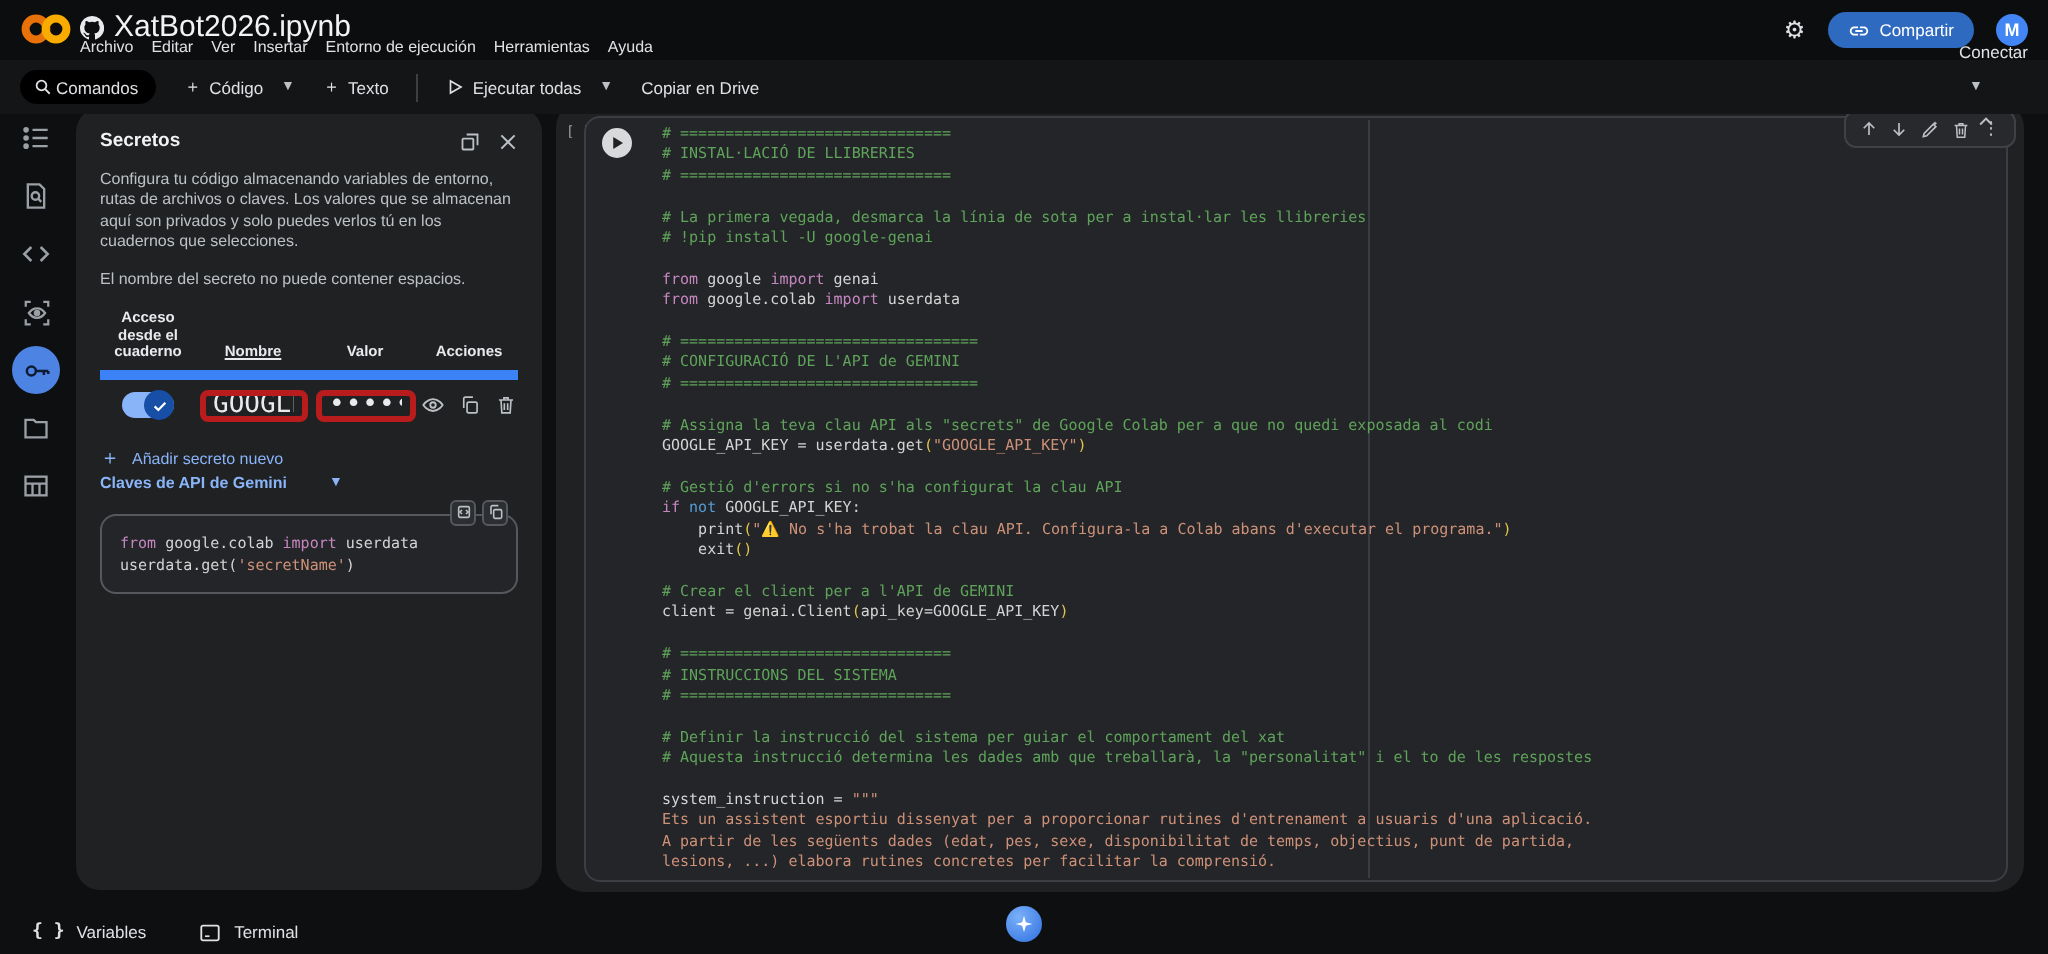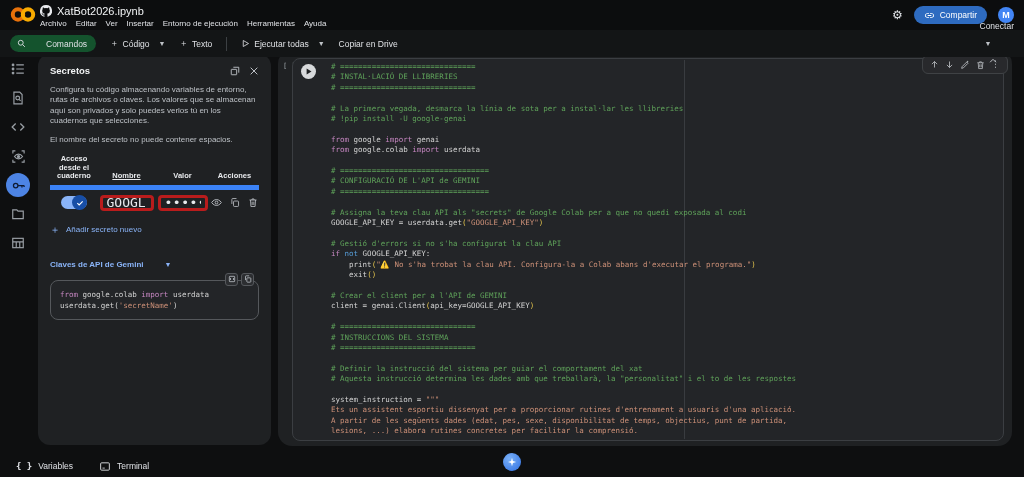--- a/index.html
+++ b/index.html
@@ -4,31 +4,31 @@
 <style>
   * { margin:0; padding:0; box-sizing:border-box; }
   html,body { width:1024px; height:477px; overflow:hidden; }
   body { background:#0e0f10; font-family:"Liberation Sans",sans-serif; color:#e8eaed; position:relative; }
   svg { display:block; }
 
   
   .topbar { position:absolute; left:0; top:0; width:1024px; height:30px; background:#0c0d0e; z-index:5; }
   .logo { position:absolute; left:10px; top:5px; }
   .gh-row { position:absolute; left:40px; top:5px; display:flex; align-items:center; gap:5px; }
-  .filename { font-size:11px; color:#f1f3f4; }
+  .filename { font-size:15px; color:#f1f3f4; }
   .menu-row { position:absolute; left:40px; top:19px; display:flex; gap:9px; }
   .menu-item { font-size:8px; color:#dfe1e5; cursor:default; }
   .topbar-right { position:absolute; right:10px; top:0; height:30px; display:flex; align-items:center; gap:11px; }
   .gear { font-size:12px; color:#dfe1e5; line-height:1; }
   .share-btn { background:#2e6bc0; color:#fff; border-radius:9px; height:18px; padding:0 10px; display:flex; align-items:center; gap:5px; font-size:8.5px; border:none; }
   .avatar { width:16px; height:16px; border-radius:50%; background:#4285f4; color:#fff; font-size:9px; font-weight:bold; display:flex; align-items:center; justify-content:center; }
 
   
   .toolbar { position:absolute; left:0; top:30px; width:1024px; height:27px; background:#131516; display:flex; align-items:center; padding:0 10px; font-size:8.5px; color:#dfe1e5; z-index:5; }
-  .cmd-pill { background:#14532d; border-radius:9px; height:17px; padding:0 9px 0 7px; display:flex; align-items:center; gap:20px; }
+  .cmd-pill { background:#000000; border-radius:9px; height:17px; padding:0 9px 0 7px; display:flex; align-items:center; gap:2px; }
   .tb-item { display:flex; align-items:center; gap:4px; margin-left:14px; }
   .tb-caret { margin-left:5px; font-size:7px; color:#bdc1c6; }
   .tb-sep { width:1px; height:14px; background:#3c4043; margin-left:14px; }
   .toolbar-right { margin-left:auto; display:flex; align-items:flex-start; gap:9px;flex-direction:column; }
 
   
   .content { position:absolute; left:0; top:49px; width:1024px; height:398px; }
 
   .rail { position:absolute; left:0; top:8px; width:36px; display:flex; flex-direction:column; align-items:center; gap:5px; }
   .rail-btn { width:24px; height:24px; display:flex; align-items:center; justify-content:center; color:#9aa0a6; border-radius:50%; }
@@ -47,21 +47,21 @@
   .cell-acceso { width:48px; display:flex; justify-content:center; }
   .toggle { width:26px; height:13px; border-radius:7px; background:#8ab4f8; position:relative; }
   .knob { position:absolute; right:0px; top:-1px; width:15px; height:15px; border-radius:50%; background:#174ea6; display:flex; align-items:center; justify-content:center; color:#fff; }
   .cell-nombre { width:57px; display:flex; justify-content:center; }
   .cell-valor { width:55px; display:flex; justify-content:center; }
   .sec-input { width:54px; height:16px; background:transparent; border:3px solid #b91c1c; border-radius:4px; color:#e8eaed; font-family:"DejaVu Sans Mono",monospace; font-size:13px; padding:0 4px; }
   .sec-input.val { width:50px; letter-spacing:0.5px; }
   .cell-acciones { width:49px; display:flex; justify-content:space-between; padding:0 1px; color:#bdc1c6; }
   .link-row { display:flex; align-items:center; gap:6px; color:#8ab4f8; margin-top:9px; font-size:8px; }
   .plus-g { font-size:10px; line-height:1; }
-  .gemini-link { margin-top:25px; font-weight:bold; display:flex; align-items:center; gap:21px; color:#8ab4f8; }
+  .gemini-link { margin-top:2px; font-weight:bold; display:flex; align-items:center; gap:21px; color:#8ab4f8; }
   .hint { margin-top:13px; line-height:10px; color:#bdc1c6; }
   .snippet-wrap { position:relative; margin-top:11px; }
   .snip-btns { position:absolute; top:-7px; right:5px; display:flex; gap:3px; }
   .snip-btn { width:13px; height:13px; background:#2c2e31; border:1px solid #55585c; border-radius:3px; display:flex; align-items:center; justify-content:center; color:#bdc1c6; }
   .snippet { border:1px solid #55585c; border-radius:8px; background:#232528; padding:8px 9px; font-family:"DejaVu Sans Mono",monospace; font-size:7.5px; line-height:11px; white-space:pre; color:#d4d4d4; }
 
   
   .notebook { position:absolute; left:278px; top:1px; width:734px; height:396px; background:#1f2123; border-radius:14px; }
   .gutter { position:absolute; left:5px; top:12px; font-family:"DejaVu Sans Mono",monospace; font-size:7px; color:#9aa0a6; }
   .cell { position:absolute; left:14px; top:8px; width:712px; height:383px; background:#232528; border:1px solid #3b3e42; border-radius:8px; }

